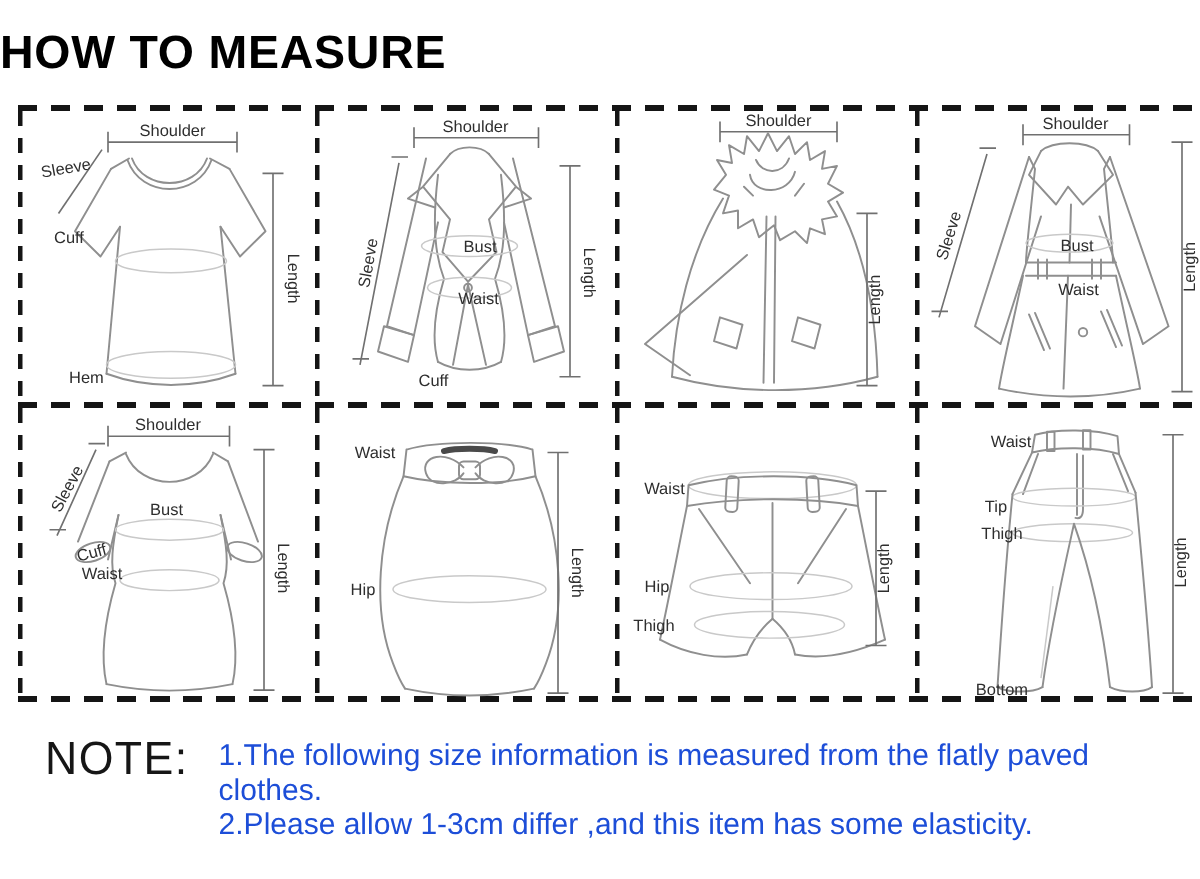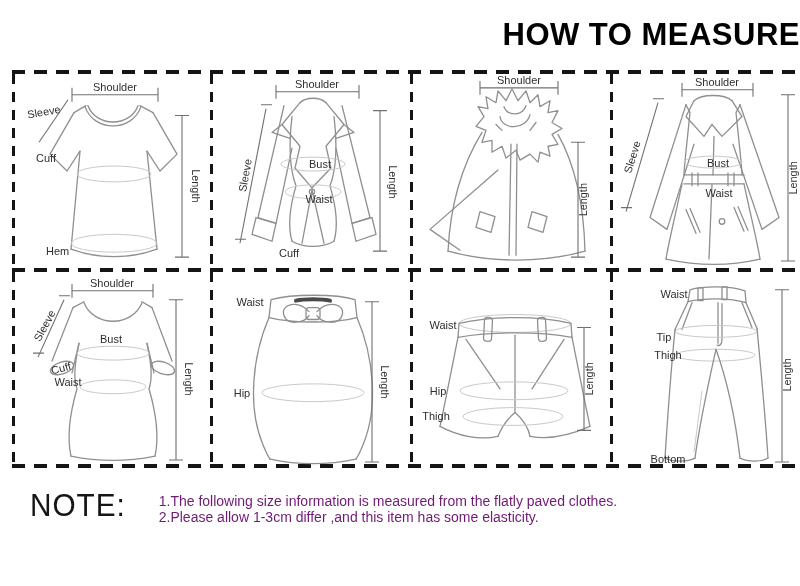--- a/index.html
+++ b/index.html
@@ -1,40 +1,40 @@
 <!DOCTYPE html>
 <html><head>
 <meta charset="utf-8">
 <style>
   html,body{margin:0;padding:0;background:#ffffff;}
   body{width:800px;height:586px;overflow:hidden;font-family:"Liberation Sans",sans-serif;position:relative;}
 
-  .title-wrap{height:70px;display:flex;align-items:center;justify-content:flex-end;}
+  .title-wrap{height:70px;display:flex;align-items:center;justify-content:flex-start;}
   .page-title{font-size:31px;font-weight:bold;color:#000;letter-spacing:0.5px;}
 
   .board{position:relative;width:800px;height:400px;margin-left:12px;}
   .hline{position:absolute;left:0;width:800px;height:4px;
          background:repeating-linear-gradient(to right,#151515 0 13px,transparent 13px 22px);}
   .vline{position:absolute;top:4px;height:392px;width:3px;
          background:repeating-linear-gradient(to bottom,#151515 0 10px,transparent 10px 18px);}
 
   .cell{position:absolute;width:200px;height:194px;}
   .cell svg{display:block;width:200px;height:194px;}
 
   .g{fill:none;stroke:#8f8f8f;stroke-width:1.3;stroke-linejoin:round;stroke-linecap:round;}
   .lt{fill:none;stroke:#c9c9c9;stroke-width:1;}
   .m{fill:none;stroke:#707070;stroke-width:1.1;}
   .dk{fill:none;stroke:#4a4a4a;stroke-width:4;stroke-linecap:round;}
   text.lbl{font-family:"Liberation Sans",sans-serif;font-size:11px;fill:#2e2e2e;}
   text.mid{text-anchor:middle;}
 
-  .note{display:flex;align-items:flex-start;padding:20px 10px 0 30px;gap:13px;}
+  .note{display:flex;align-items:flex-start;padding:20px 10px 0 30px;}
   .note-label{font-size:31px;color:#161616;letter-spacing:1px;line-height:1;transform:scaleX(.96);transform-origin:left;}
   .note-lines{margin-left:16px;padding-top:3px;}
-  .note-line{font-size:14px;color:#701a75;}
+  .note-line{font-size:20px;color:#1d4ed8;}
   .note-line + .note-line{}
 </style>
 </head>
 <body>
 
 <div class="title-wrap">
   <div class="page-title">HOW TO MEASURE</div>
 </div>
 
 <div class="board">

